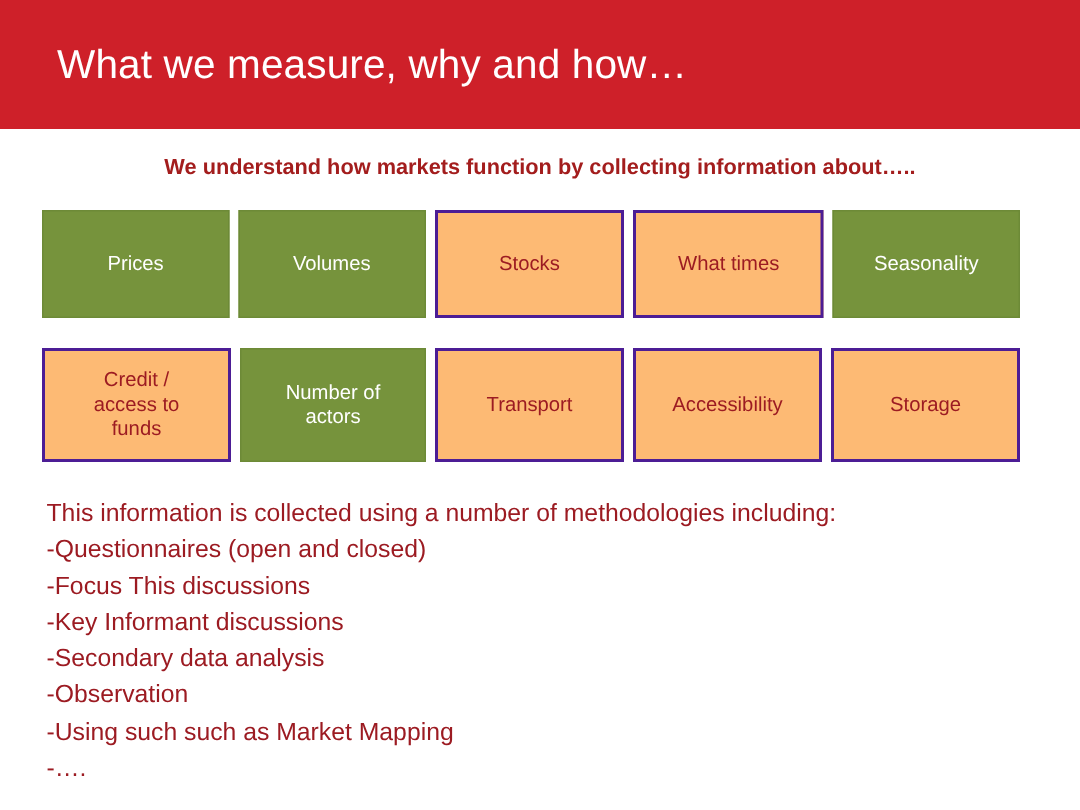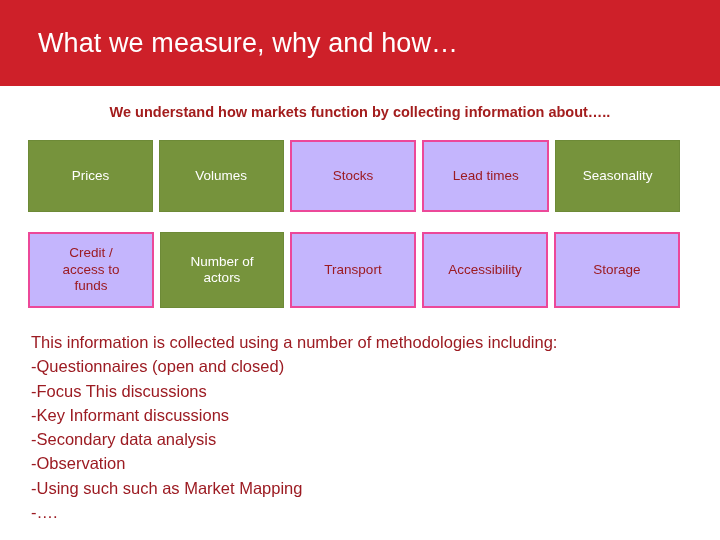--- a/index.html
+++ b/index.html
@@ -104,22 +104,22 @@
     font-size: 13.5px;
     line-height: 1.22;
     padding: 2px 20px;
   }
   .cell.green {
     background: #76933c;
     border: 1px solid #6d8a37;
     color: #ffffff;
   }
   .cell.white {
-    background: #c4b5fd;
-    border: 2px solid #ec4899;
+    background: #fdba74;
+    border: 2px solid #4c1d95;
     color: #9c1b22;
   }
 
   
   .methods {
     position: absolute;
     left: 31px;
     top: 330px;
     width: 660px;
     color: #9c1b22;
@@ -139,21 +139,21 @@
 </div>
 
 <div class="subtitle">We understand how markets function by collecting information about…..</div>
 
 <div class="grid">
 
   <div class="grid-row row-1">
     <div class="cell green">Prices</div>
     <div class="cell green">Volumes</div>
     <div class="cell white">Stocks</div>
-    <div class="cell white">Lead times</div>
+    <div class="cell white">What times</div>
     <div class="cell green">Seasonality</div>
   </div>
 
   <div class="grid-row row-2">
     <div class="cell white">Credit / access to funds</div>
     <div class="cell green">Number of actors</div>
     <div class="cell white">Transport</div>
     <div class="cell white">Accessibility</div>
     <div class="cell white">Storage</div>
   </div>

